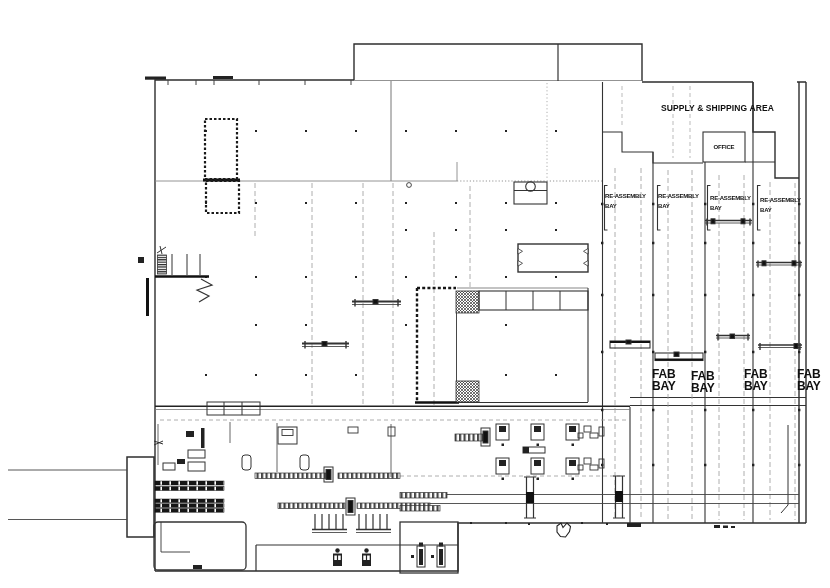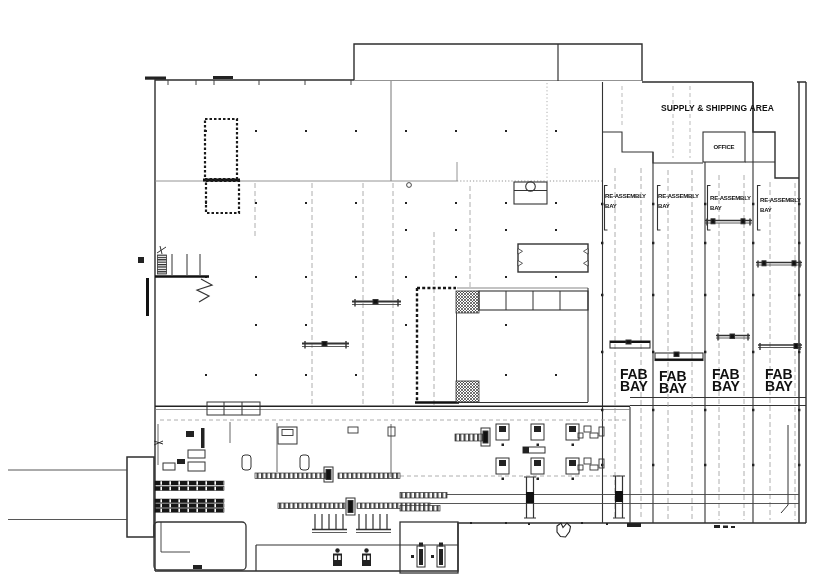--- a/index.html
+++ b/index.html
@@ -8,21 +8,21 @@
   .stage svg{position:absolute;left:0;top:0;}
   .title{position:absolute;left:80px;top:5px;font-size:17.5px;color:#000;
          border-bottom:1.6px solid #000;padding:0 2px 1px 0;letter-spacing:0.2px;}
   .lbl{position:absolute;color:#101010;font-weight:bold;white-space:pre-line;letter-spacing:-0.2px;}
   .supply{left:619px;top:103px;font-size:8.5px;letter-spacing:0.1px;padding-left:42px;}
   .office{left:703px;top:132px;width:42px;height:30px;display:flex;align-items:center;
           justify-content:center;font-size:6px;}
   .rab{font-size:6px;line-height:9.5px;width:52px;}
   .rab0{left:605px;top:192px;} .rab1{left:658px;top:192px;}
   .rab2{left:710px;top:194px;} .rab3{left:760px;top:196px;}
-  .fab{font-size:14px;line-height:11.5px;}
+  .fab{font-size:12px;line-height:11.5px;margin-left:32px;}
   .fab0{left:620px;top:369px;} .fab1{left:659px;top:371px;}
   .fab2{left:712px;top:369px;} .fab3{left:765px;top:369px;}
 </style>
 </head>
 <body>
 
 <div class="stage">
 
 <svg width="830" height="588" viewBox="0 0 830 588">
   <defs>

